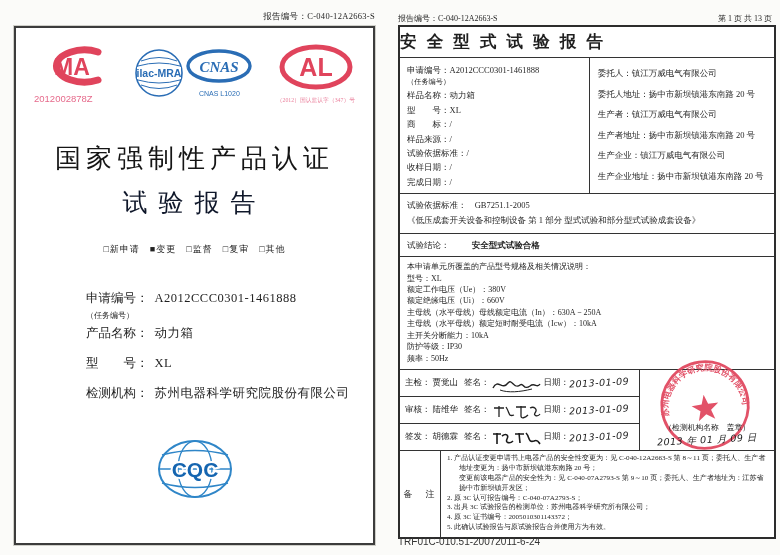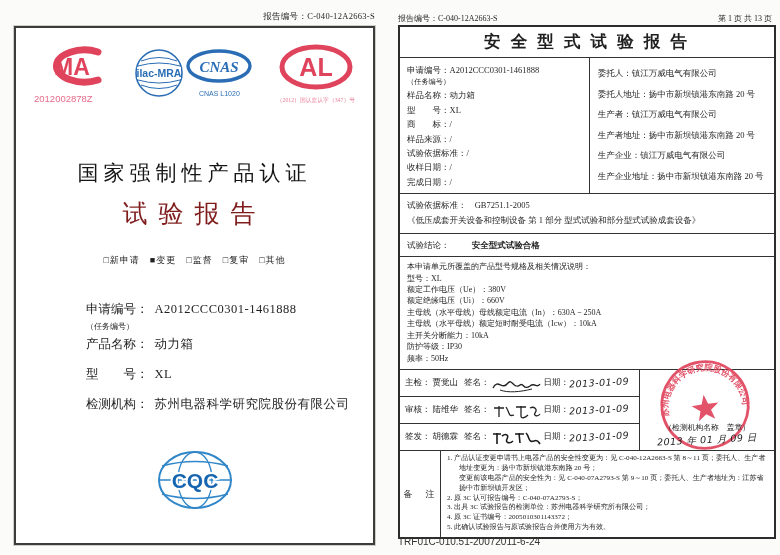--- a/index.html
+++ b/index.html
@@ -8,36 +8,36 @@
 
   
   .lp-reportno{position:absolute;left:14px;top:11px;width:361px;text-align:right;font-size:8.5px;letter-spacing:.3px;}
   .left-page{position:absolute;left:14px;top:26px;width:357px;height:515px;background:#fff;border:2px solid #3c3c3c;box-shadow:0 0 0 1px #cfcfc9;}
   .logos{display:flex;justify-content:space-between;align-items:flex-start;margin:16px 18px 0 18px;}
   .logo-block{text-align:center;}
   .cma-num{font-size:9.5px;color:#e66a8b;font-family:"Liberation Sans",sans-serif;margin-top:1px;text-align:left;}
   .cnas-sub{font-size:7px;color:#2a6db5;font-family:"Liberation Sans",sans-serif;margin-top:1px;}
   .al-sub{font-size:5.8px;color:#ea7f9b;margin-top:2px;}
   .mid-logos{display:flex;align-items:center;gap:2px;margin-top:4px;}
-  .lp-title1{margin-top:54px;text-align:center;font-size:21px;letter-spacing:5px;color:#151515;}
-  .lp-title2{margin-top:10px;text-align:center;font-size:25px;letter-spacing:11px;color:#7f1d1d;}
+  .lp-title1{margin-top:36px;text-align:center;font-size:26px;letter-spacing:5px;color:#151515;}
+  .lp-title2{margin-top:10px;text-align:center;font-size:25px;letter-spacing:11px;color:#0f172a;}
   .lp-checks{margin-top:24px;text-align:center;font-size:9px;letter-spacing:1px;color:#222;}
   .lp-fields{margin:34px 0 0 70px;font-size:12.5px;}
   .fld{margin-bottom:3px;}
   .fld .v{letter-spacing:.5px;margin-left:6px;}
   .task-note{font-size:8px;margin:0 0 4px 0;}
   .gap{margin-top:13px;}
   .cqc-wrap{margin-top:36px;text-align:center;}
 
   
   .rp-head{position:absolute;left:398px;top:13px;width:374px;display:flex;justify-content:space-between;font-size:8px;}
   .r-table{position:absolute;left:398px;top:25px;width:374px;background:#fff;border:2px solid #2c2c2c;font-size:8.5px;}
   .trow{border-top:1px solid #333;}
   .trow:first-child{border-top:none;}
-  .r-title{height:30px;line-height:30px;text-align:center;font-size:16.5px;font-weight:bold;letter-spacing:3px;}
+  .r-title{height:30px;line-height:30px;text-align:left;font-size:16.5px;font-weight:bold;letter-spacing:3px;}
   .info-row{display:flex;}
   .cell-l{width:47%;border-right:1px solid #333;padding:5px 6px 4px 7px;}
   .cell-r{flex:1;padding:5px 6px 4px 8px;}
   .cell-l .ln{line-height:14.4px;}
   .cell-l .ln-small{font-size:7.2px;line-height:11px;}
   .cell-r .ln{line-height:20.6px;}
   .std-row{padding:4px 7px 5px 7px;}
   .std-row .l1{line-height:15px;}
   .std-row .l2{line-height:15px;}
   .concl-row{padding:5px 7px;line-height:12px;}

